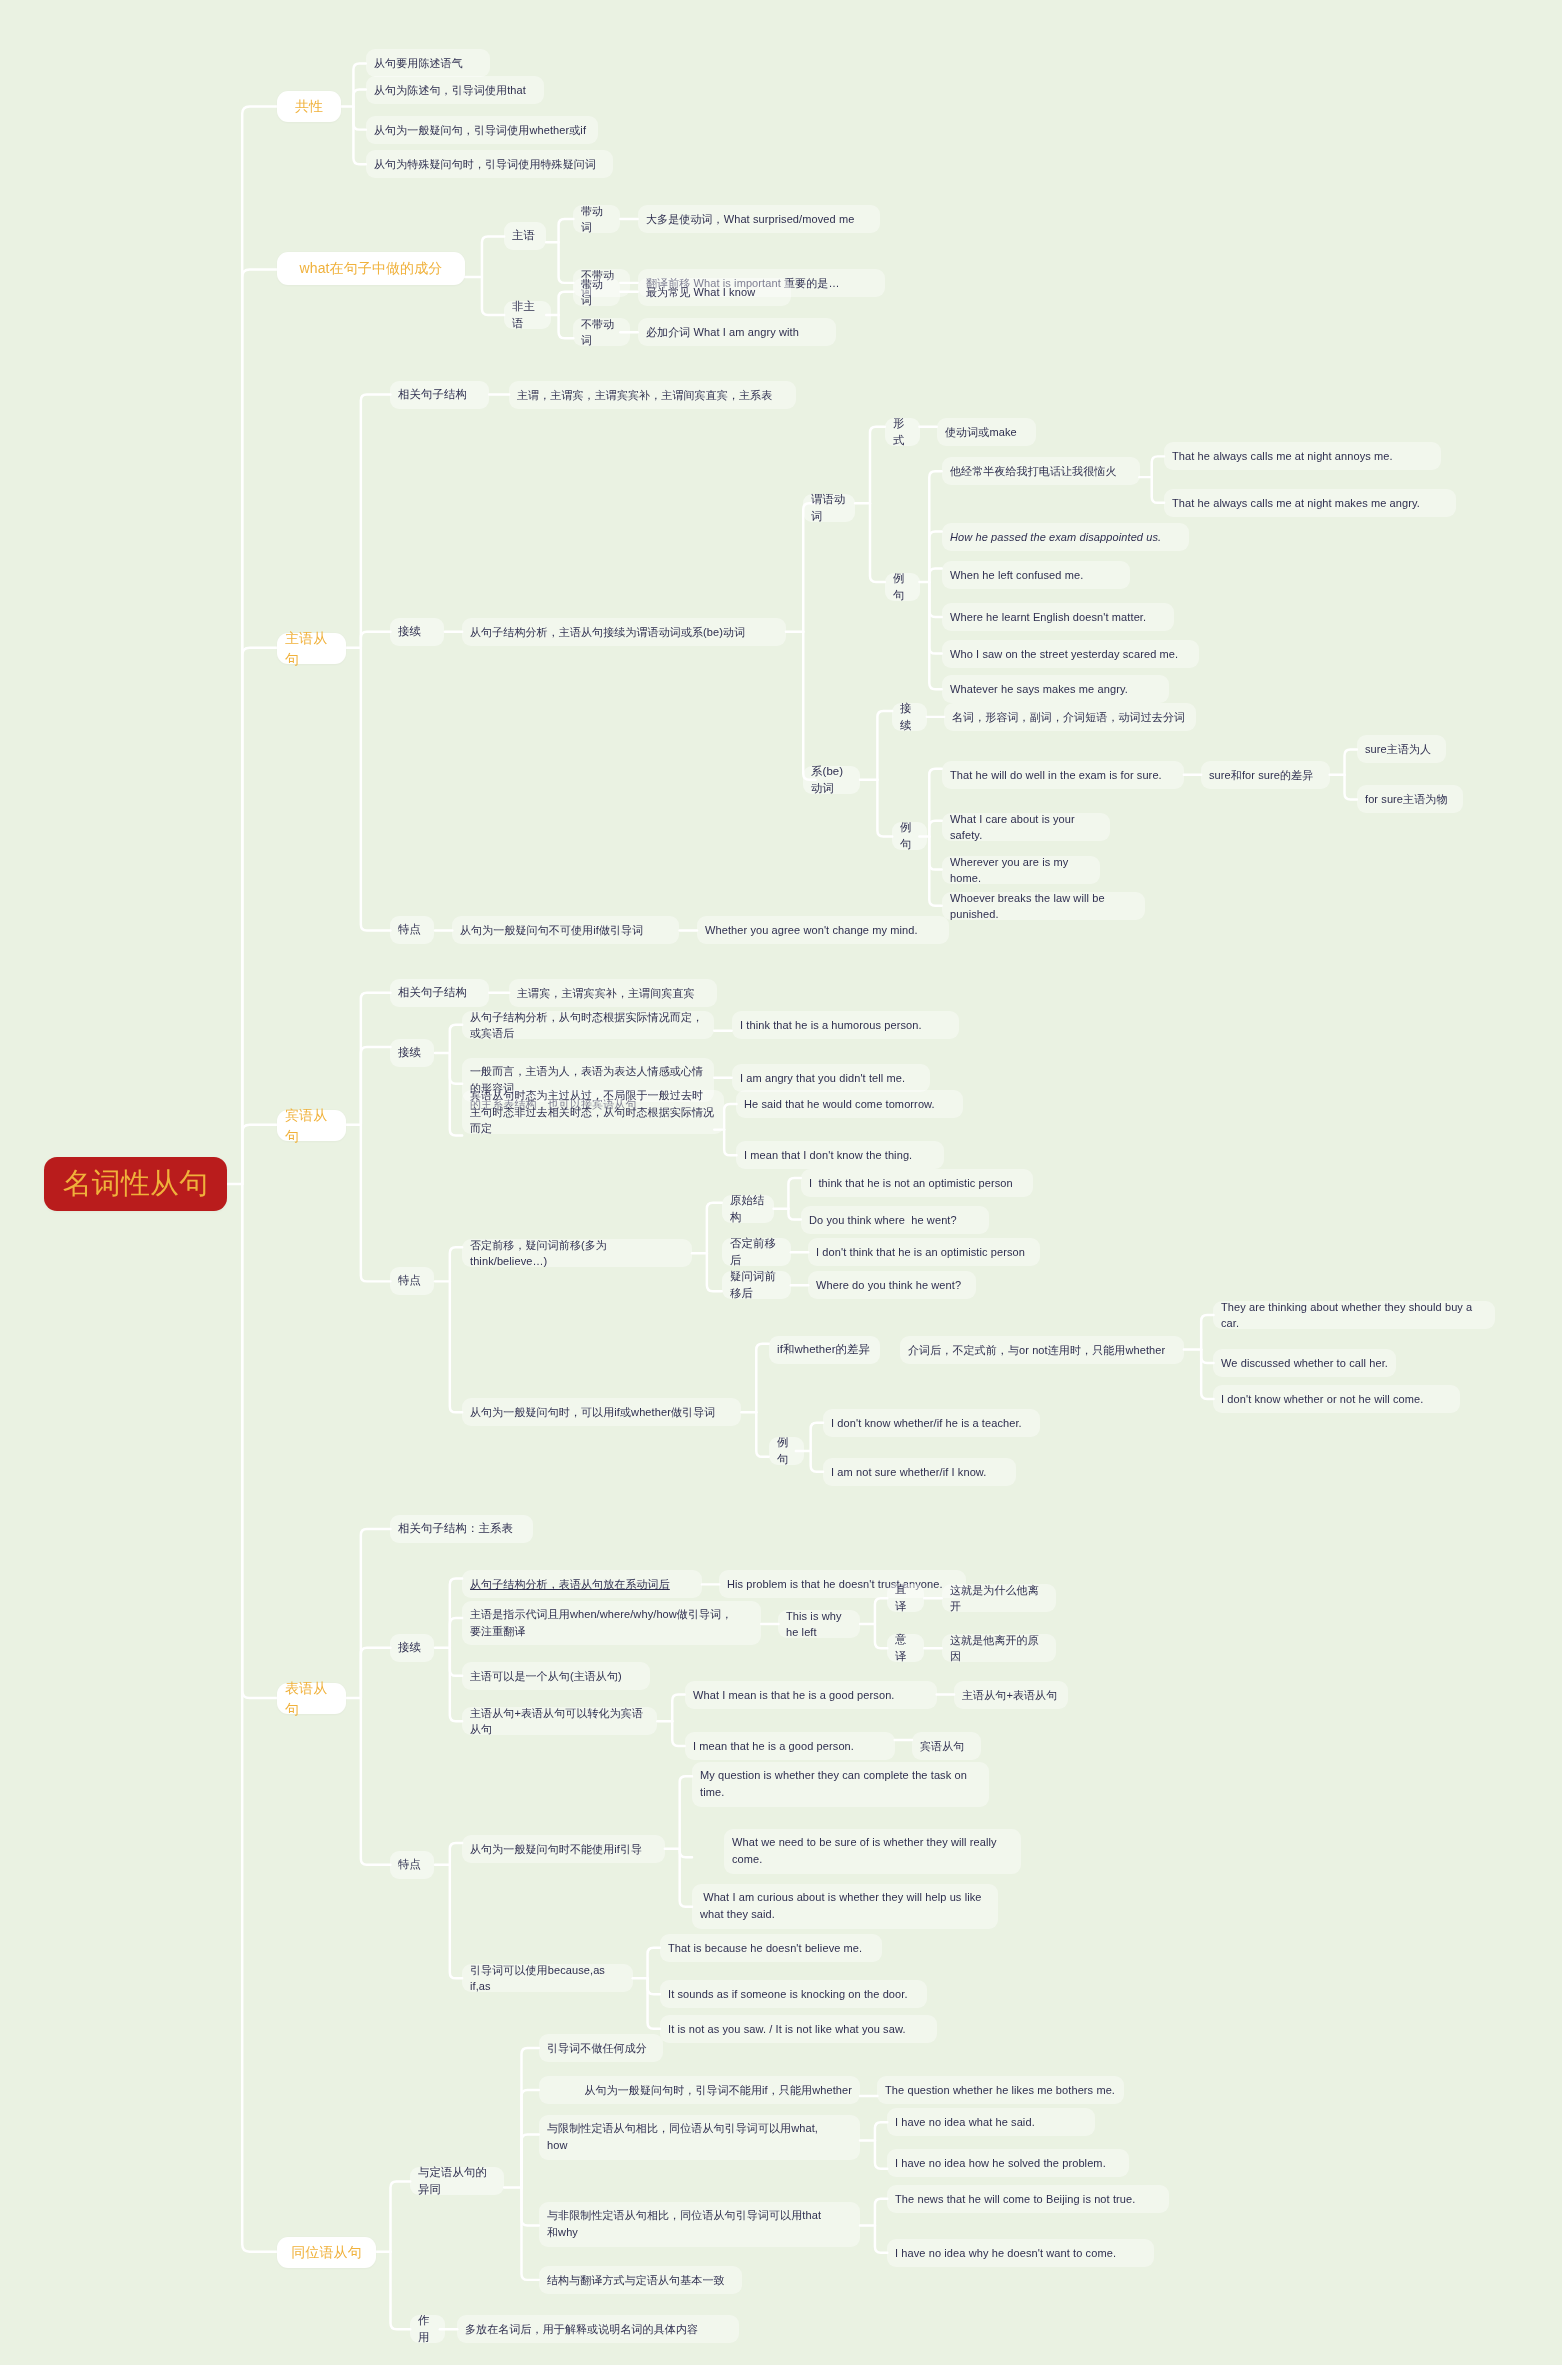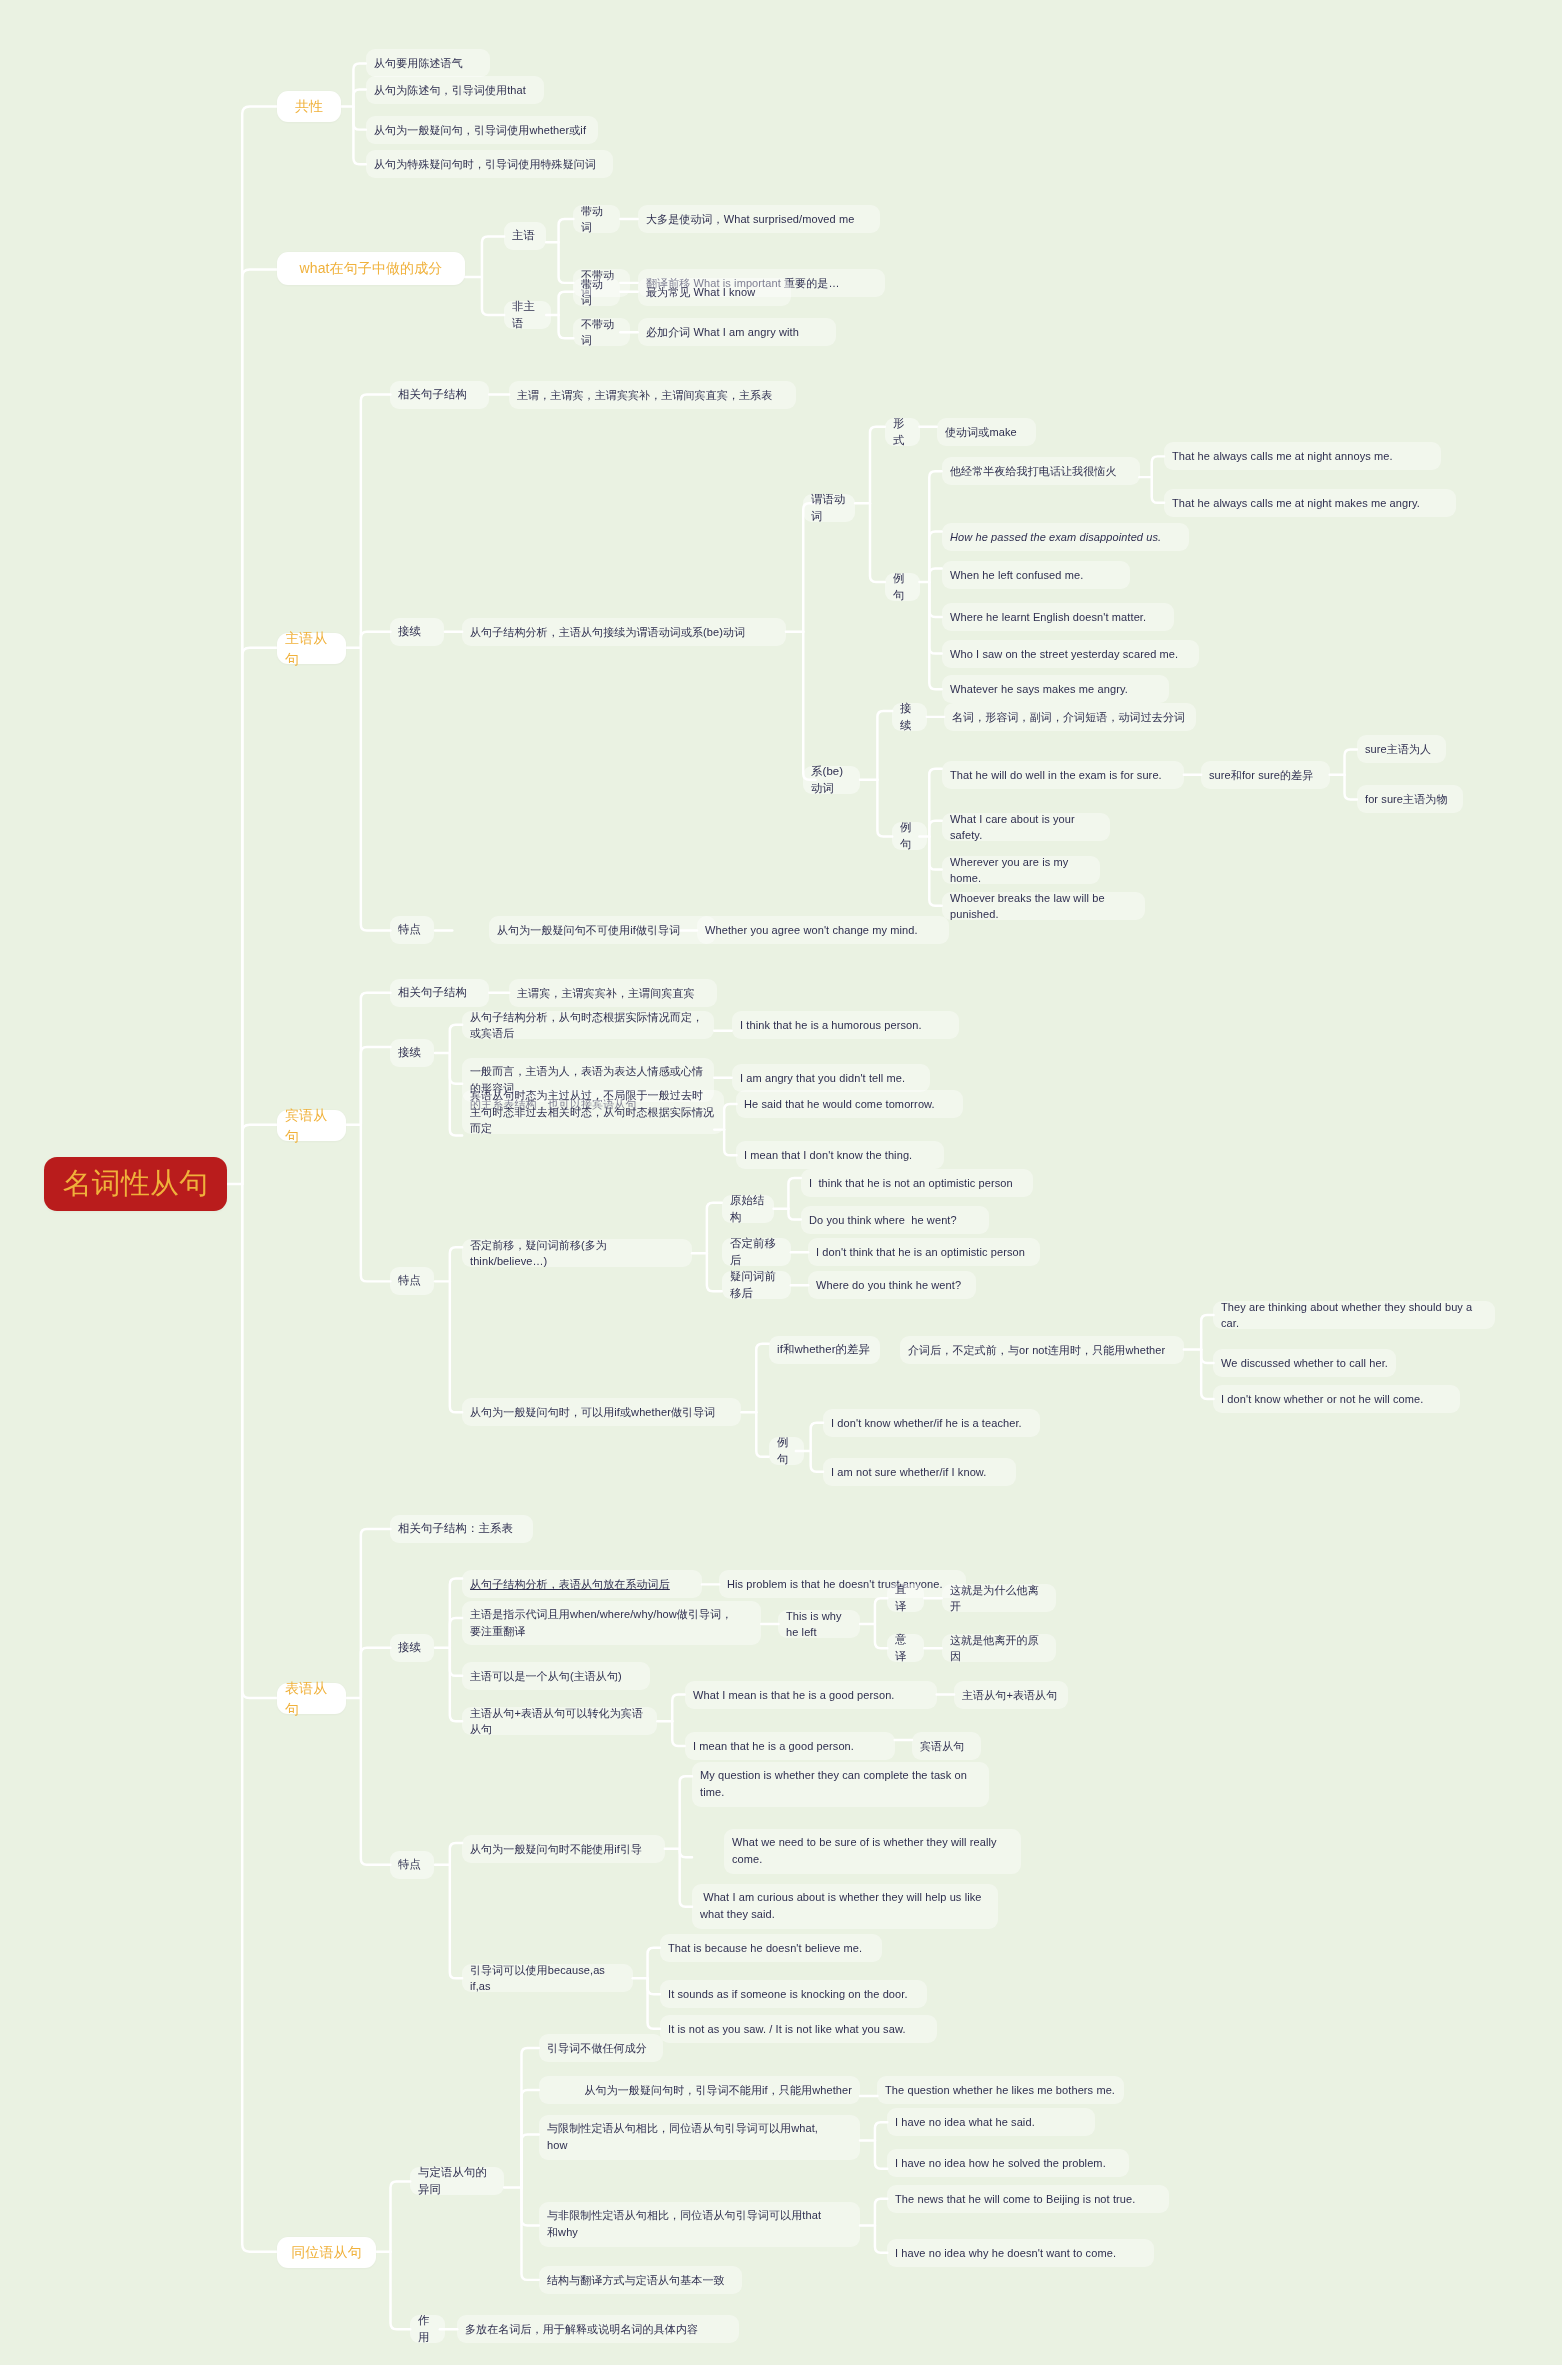--- a/index.html
+++ b/index.html
@@ -307,21 +307,21 @@
     <span>for sure主语为物</span></div>
   <div class="node leaf" style="left:942px;top:813px;width:168px;height:28px;">
     <span>What I care about is your safety.</span></div>
   <div class="node leaf" style="left:942px;top:856px;width:158px;height:28px;align-items:center;">
     <span>Wherever you are is my home.</span></div>
   <div class="node leaf" style="left:942px;top:892px;width:203px;height:28px;">
     <span>Whoever breaks the law will be punished.</span></div>
 
   <div class="node lvl2" style="left:390px;top:916px;width:44px;height:28px;">
     <span>特点</span></div>
-  <div class="node leaf" style="left:452px;top:916px;width:227px;height:28px;margin-left:37px;">
+  <div class="node leaf" style="left:452px;top:916px;width:227px;height:28px;">
     <span>从句为一般疑问句不可使用if做引导词</span></div>
   <div class="node leaf" style="left:697px;top:916px;width:252px;height:28px;">
     <span>Whether you agree won't change my mind.</span></div>
 
   <div class="node lvl1" style="left:277px;top:1110px;width:69px;height:31px;">
     <span>宾语从句</span>
   </div>
   <div class="node lvl2" style="left:390px;top:979px;width:99px;height:28px;">
     <span>相关句子结构</span></div>
   <div class="node leaf" style="left:509px;top:979px;width:208px;height:28px;">

